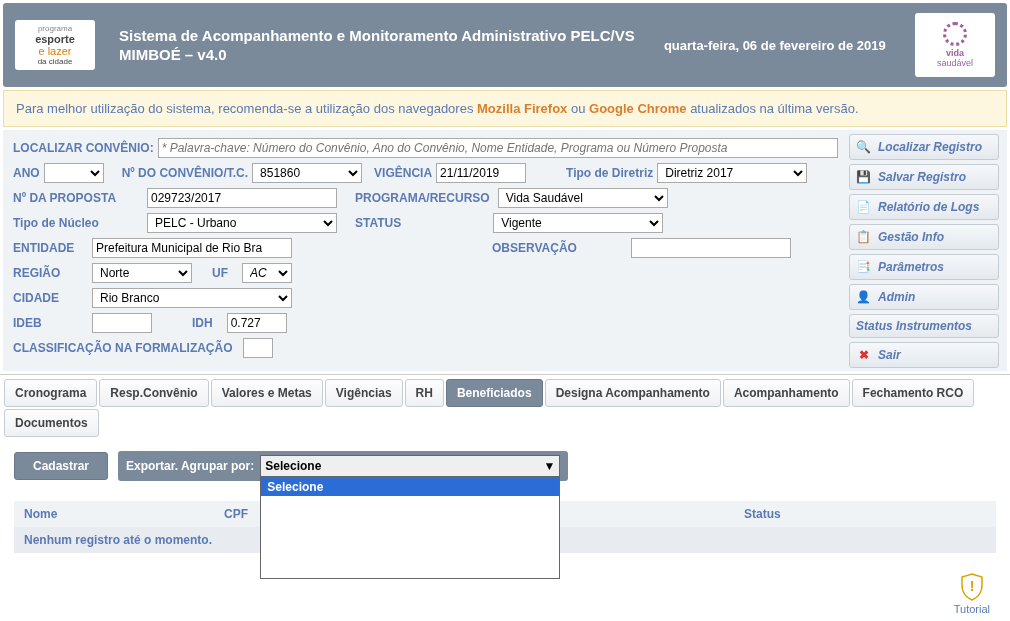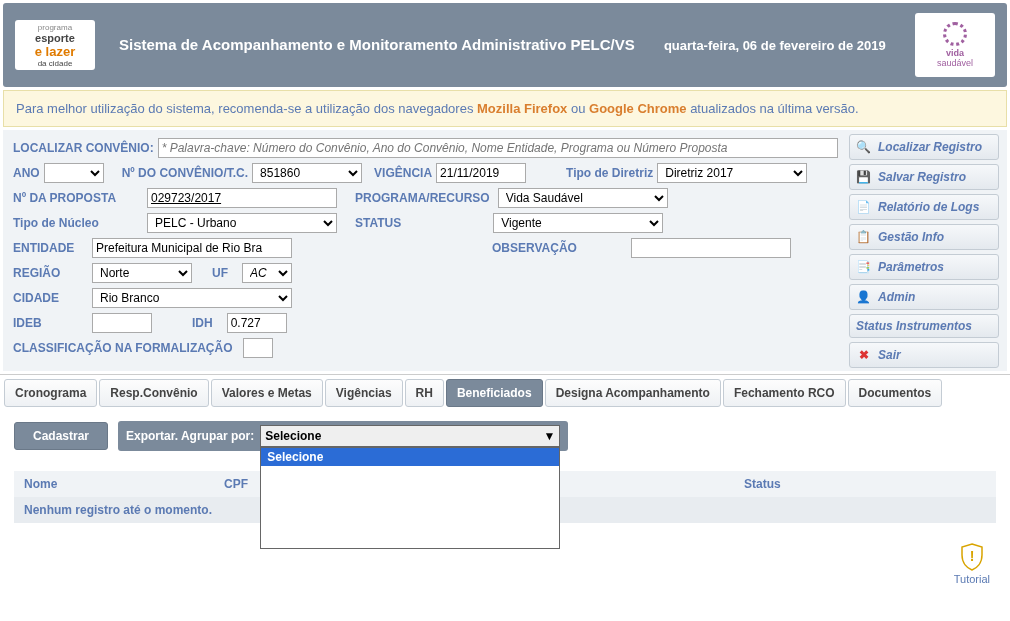--- a/index.html
+++ b/index.html
@@ -2,21 +2,21 @@
 <html><head>
 <meta charset="utf-8">
 <style>
 * { box-sizing: border-box; margin: 0; padding: 0; }
 body { font-family: Arial, Helvetica, sans-serif; font-size: 12px; background: #fff; width: 1010px; }
 .header { background: #7b8a9b; color: #fff; padding: 10px 12px; display: flex; align-items: center; justify-content: space-between; border-radius: 3px; margin: 3px; }
 .header-left { display: flex; align-items: center; gap: 24px; }
 .logo-left { width: 80px; height: 50px; background: #fff; border-radius: 3px; display:flex; align-items:center; justify-content:center; color:#666; font-size:9px; text-align:center; }
 .logo-left .t1 { color:#888; font-size:8px; }
 .logo-left .t2 { color:#444; font-weight:bold; font-size:11px; }
-.logo-left .t3 { color:#e07b00; font-weight:bold; font-size:13px; }
+.logo-left .t3 { color:#e07b00; font-weight:normal; font-size:11px; }
 .logo-left .t4 { color:#444; font-size:8px; }
 .header-title { font-weight: bold; font-size: 15px; line-height: 1.3; }
 .header-date { font-weight: bold; font-size: 13px; }
 .logo-right { width: 80px; height: 64px; background: #fff; border-radius: 3px; display:flex; flex-direction:column; align-items:center; justify-content:center; color:#a060a0; font-size:9px; }
 .logo-right .circ { width:24px; height:24px; border:3px dotted #a060a0; border-radius:50%; margin-bottom:2px; }
 .notice { background: #fdf7df; border: 1px solid #e8dfa8; padding: 10px 12px; margin: 3px; font-size: 13px; color: #5b7ab3; }
 .notice .orange { color: #d97e2e; font-weight: bold; }
 .form-area { background: #f0f3f6; margin: 3px; padding: 8px 10px; position: relative; }
 .row { display: flex; align-items: center; margin-bottom: 5px; flex-wrap: wrap; }
 .lbl { color: #5b7ab3; font-weight: bold; font-size: 12px; margin-right: 4px; white-space: nowrap; }
@@ -53,20 +53,21 @@
     <div class="logo-left">
       <div>
         <div class="t1">programa</div>
         <div class="t2">esporte</div>
         <div class="t3">e lazer</div>
         <div class="t4">da cidade</div>
       </div>
     </div>
     <div class="header-title">
       <div>Sistema de Acompanhamento e Monitoramento Administrativo PELC/VS</div>
+      <div>MIMBOÉ – v4.0</div>
     </div>
   </div>
   <div class="header-date">quarta-feira, 06 de fevereiro de 2019</div>
   <div class="logo-right">
     <div class="circ"></div>
     <div style="font-weight:bold;">vida</div>
     <div>saudável</div>
   </div>
 </div>
 
@@ -90,21 +91,21 @@
 
     <span class="lbl">VIGÊNCIA</span>
     <input type="text" style="width: 90px; margin-right: 40px;" value="21/11/2019">
 
     <span class="lbl">Tipo de Diretriz</span>
     <select style="width:150px;"><option>Diretriz 2017</option></select>
   </div>
 
   <div class="row">
     <span class="lbl" style="width:130px;display:inline-block;">Nº DA PROPOSTA</span>
-    <input type="text" style="width: 190px; margin-right: 18px; text-decoration: underline;" value="029723/2017">
+    <input type="text" style="width: 190px; margin-right: 18px;" value="029723/2017">
 
     <span class="lbl">PROGRAMA/RECURSO</span>
     <select style="width:170px;margin-left:4px;"><option>Vida Saudável</option></select>
   </div>
 
   <div class="row">
     <span class="lbl" style="width:130px;display:inline-block;">Tipo de Núcleo</span>
     <select style="width:190px;margin-right:18px;"><option>PELC - Urbano</option></select>
 
     <span class="lbl">STATUS</span>
@@ -181,20 +182,21 @@
 </div>
 
 <div class="tabs">
   <div class="tab">Cronograma</div>
   <div class="tab">Resp.Convênio</div>
   <div class="tab">Valores e Metas</div>
   <div class="tab">Vigências</div>
   <div class="tab">RH</div>
   <div class="tab active">Beneficiados</div>
   <div class="tab">Designa Acompanhamento</div>
+  <div class="tab">Acompanhamento</div>
   <div class="tab">Fechamento RCO</div>
   <div class="tab">Documentos</div>
 </div>
 
 <div class="content">
   <div class="action-row">
     <button class="btn-dark">Cadastrar</button>
     <div class="export-group">
       <span style="margin-right:6px;">Exportar. Agrupar por:</span>
       <div class="select-wrap">

